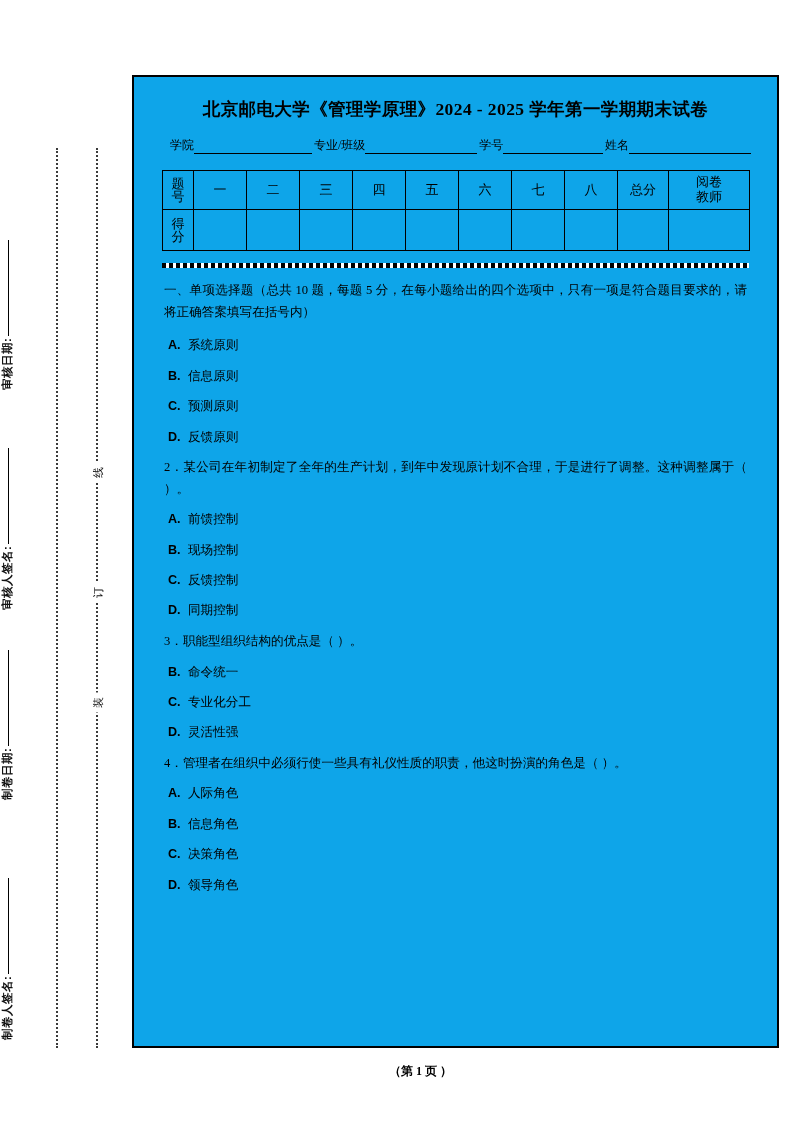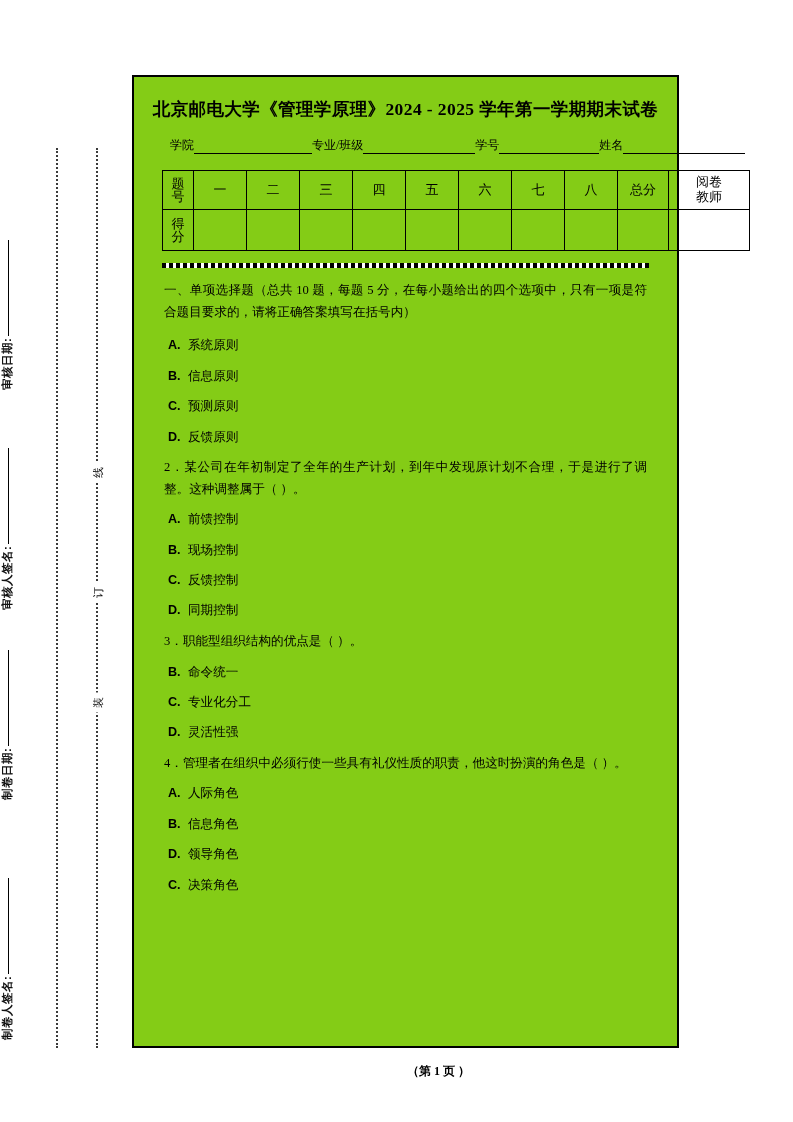--- a/index.html
+++ b/index.html
@@ -68,25 +68,25 @@
     transform-origin: center center;
     transform: rotate(-90deg);
     color: #111;
   }
 
   
   .frame {
     position: absolute;
     left: 132px;
     top: 75px;
-    width: 547px;
+    width: 647px;
     height: 973px;
     border: 2px solid #000;
     box-sizing: border-box;
-    background: #84cc16;
+    background: #0ea5e9;
   }
   .frame-inner {
     padding: 14px 14px 0 14px;
   }
 
   .paper-title {
     text-align: center;
     font-size: 17.5px;
     font-weight: bold;
     letter-spacing: 0.4px;
@@ -191,21 +191,21 @@
     display: inline-block;
     width: 20px;
     font-family: "Liberation Sans", "DejaVu Sans", sans-serif;
     font-weight: bold;
   }
   .qblock { margin-bottom: 4px; }
 
   
   .footer {
     position: absolute;
-    left: 132px;
+    left: 114px;
     top: 1063px;
     width: 613px;
     text-align: center;
     font-size: 12px;
     font-weight: bold;
     font-family: "Liberation Serif", "DejaVu Serif", serif;
   }
 </style>
 </head>
 <body>
@@ -357,24 +357,24 @@
 
       <div class="qblock">
         <div class="question">4．管理者在组织中必须行使一些具有礼仪性质的职责，他这时扮演的角色是（    ）。</div>
         <div class="option">
           <span class="optlbl">A.</span><span>人际角色</span>
         </div>
         <div class="option">
           <span class="optlbl">B.</span><span>信息角色</span>
         </div>
         <div class="option">
+          <span class="optlbl">C.</span><span>决策角色</span>
+        </div>
+        <div class="option">
           <span class="optlbl">D.</span><span>领导角色</span>
         </div>
-        <div class="option">
-          <span class="optlbl">C.</span><span>决策角色</span>
-        </div>
       </div>
 
     </div>
   </div>
 </div>
 
 <div class="footer">（第 1 页 ）</div>
 
 </body></html>

